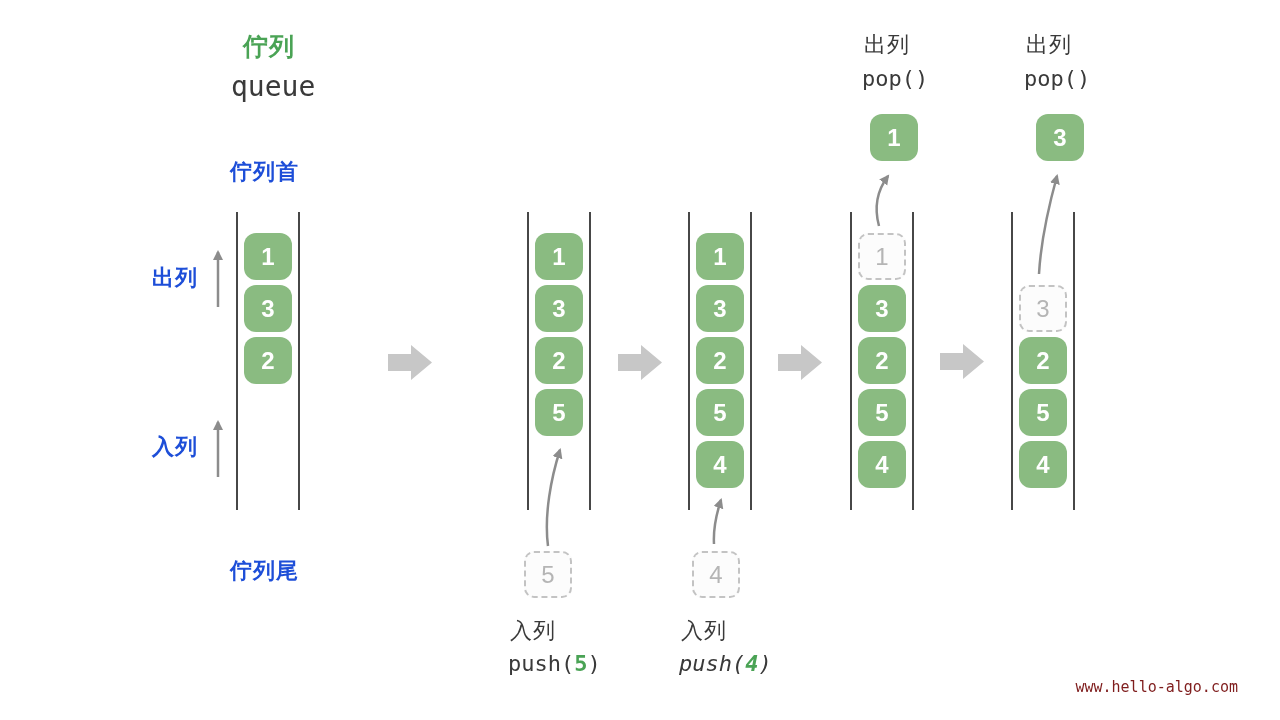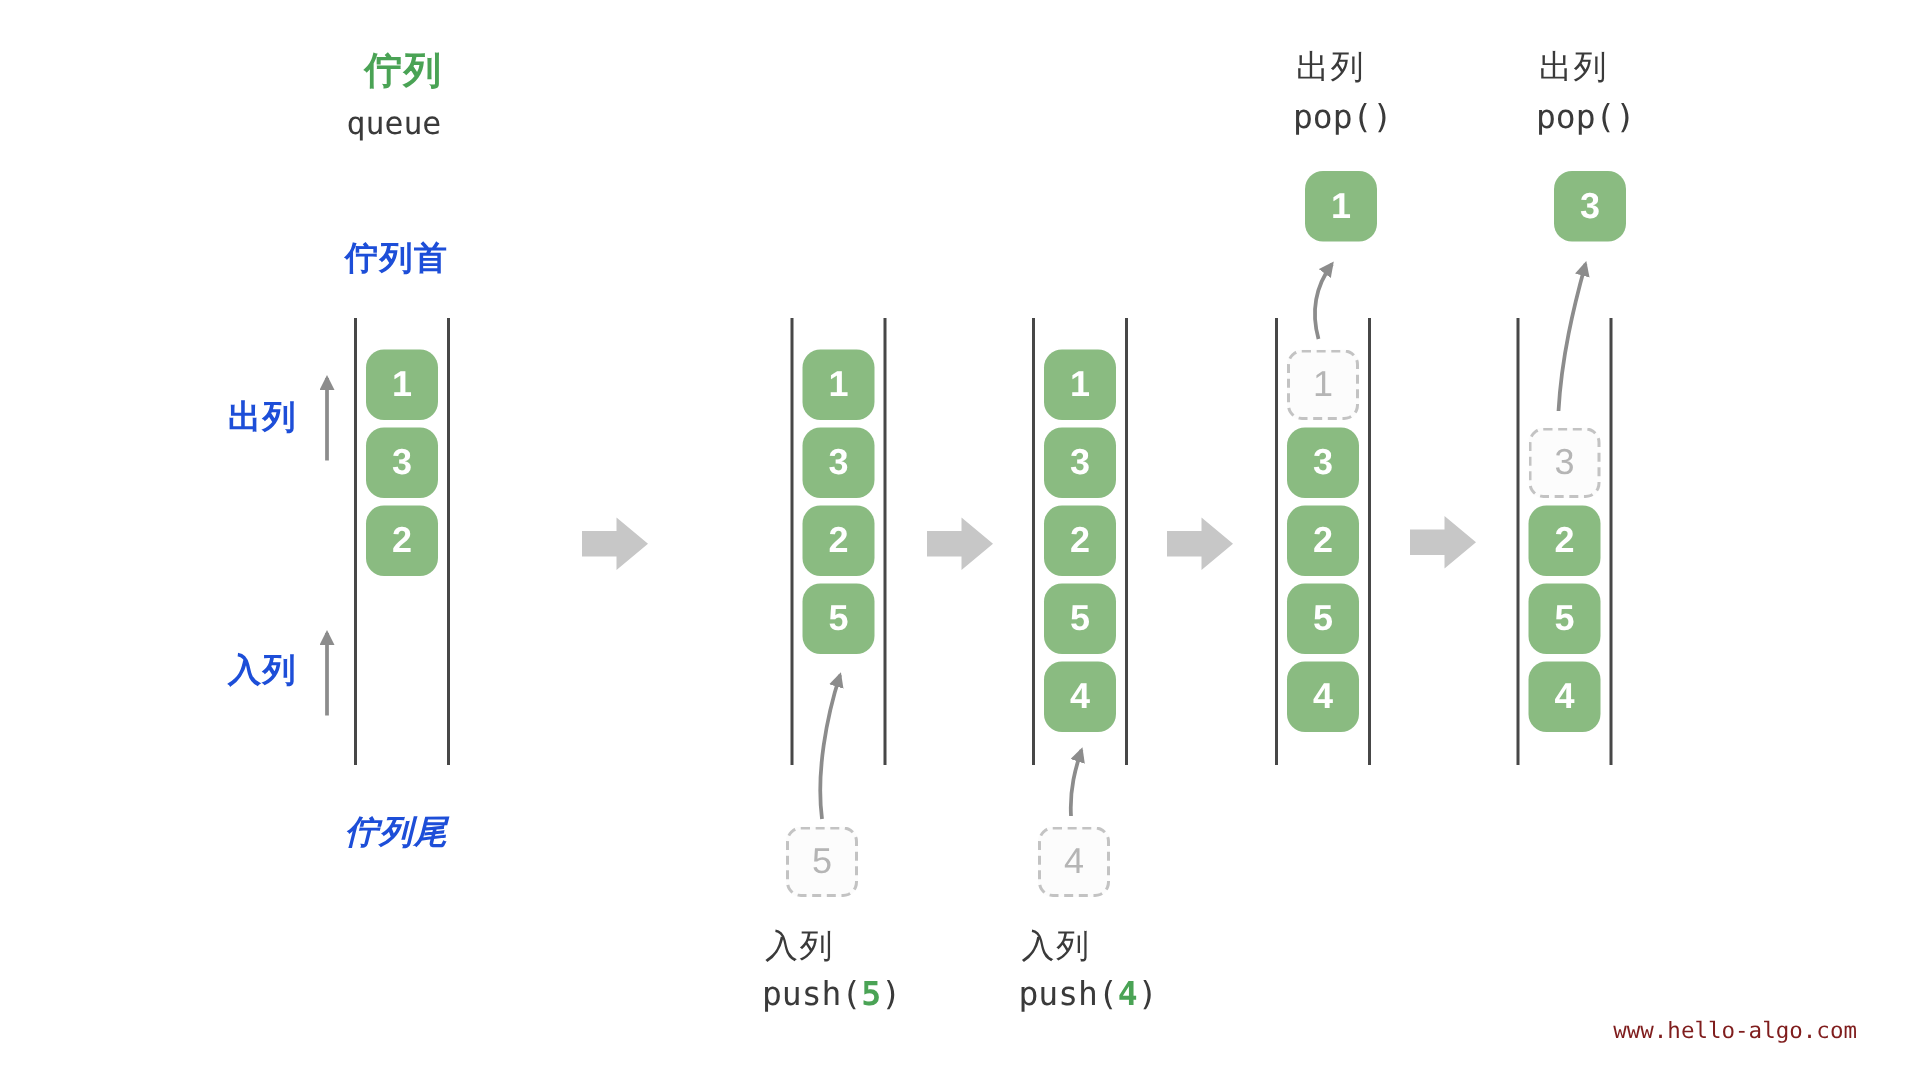--- a/index.html
+++ b/index.html
@@ -2,21 +2,21 @@
 <html><head>
 <meta charset="utf-8">
 <style>
   html,body{margin:0;padding:0;background:#ffffff;}
   .canvas{
     position:relative;width:1280px;height:720px;background:#ffffff;overflow:hidden;
     font-family:"Liberation Sans","DejaVu Sans",sans-serif;color:#3b3b3b;
   }
   .abs{position:absolute;}
   .title-zh{font-size:25px;font-weight:bold;color:#4aa355;letter-spacing:1px;}
-  .title-en{font-family:"DejaVu Sans Mono",monospace;font-size:21px;color:#3a3a3a;}
+  .title-en{font-family:"DejaVu Sans Mono",monospace;font-size:28px;color:#3a3a3a;}
   .zh-bold{font-size:22px;font-weight:bold;color:#1d4ed8;letter-spacing:1px;}
   .zh-reg{font-size:22px;color:#3a3a3a;letter-spacing:1px;}
   .code{font-family:"DejaVu Sans Mono",monospace;font-size:22px;color:#3a3a3a;}
   .code .arg{color:#4aa355;font-weight:bold;}
   .wall{position:absolute;width:1.5px;height:298px;top:212px;background:#474747;}
   .qbox{
     position:absolute;width:48px;height:47px;border-radius:12px;background:#8abb81;
     color:#ffffff;font-size:24px;font-weight:bold;
     display:flex;align-items:center;justify-content:center;
   }
@@ -50,21 +50,21 @@
     <polygon fill="#c7c7c7" points="0,9 23,9 23,0 44,17.5 23,35 23,26 0,26" transform="translate(388,345)"></polygon>
     <polygon fill="#c7c7c7" points="0,9 23,9 23,0 44,17.5 23,35 23,26 0,26" transform="translate(618,345)"></polygon>
     <polygon fill="#c7c7c7" points="0,9 23,9 23,0 44,17.5 23,35 23,26 0,26" transform="translate(778,345)"></polygon>
     <polygon fill="#c7c7c7" points="0,9 23,9 23,0 44,17.5 23,35 23,26 0,26" transform="translate(940,344)"></polygon>
   </svg>
 
   <div class="abs title-zh" style="left:243px;top:30px;">佇列</div>
   <div class="abs title-en" style="left:231px;top:70px;">queue</div>
 
   <div class="abs zh-bold" style="left:230px;top:157px;">佇列首</div>
-  <div class="abs zh-bold" style="left:230px;top:540px;font-style:italic;">佇列尾</div>
+  <div class="abs zh-bold" style="left:230px;top:556px;">佇列尾</div>
   <div class="abs zh-bold" style="left:152px;top:263px;">出列</div>
   <div class="abs zh-bold" style="left:152px;top:432px;">入列</div>
 
   <div class="wall" style="left:236px;"></div>
   <div class="wall" style="left:298px;"></div>
   <div class="wall" style="left:527px;"></div>
   <div class="wall" style="left:589px;"></div>
   <div class="wall" style="left:688px;"></div>
   <div class="wall" style="left:750px;"></div>
   <div class="wall" style="left:850px;"></div>
@@ -99,21 +99,21 @@
   <div class="qbox dashed" style="left:1019px;top:285px;">3</div>
   <div class="qbox" style="left:1019px;top:337px;">2</div>
   <div class="qbox" style="left:1019px;top:389px;">5</div>
   <div class="qbox" style="left:1019px;top:441px;">4</div>
   <div class="qbox" style="left:1036px;top:114px;">3</div>
 
   <div class="abs zh-reg" style="left:510px;top:616px;">入列</div>
   <div class="abs code" style="left:508px;top:651px;"><span>push(</span><span class="arg">5</span><span>)</span></div>
 
   <div class="abs zh-reg" style="left:681px;top:616px;">入列</div>
-  <div class="abs code" style="left:679px;top:651px;"><span>push(</span><span class="arg">4</span><span>)</span></div>
+  <div class="abs code" style="left:679px;top:651px;font-style:italic;"><span>push(</span><span class="arg">4</span><span>)</span></div>
 
   <div class="abs zh-reg" style="left:864px;top:30px;">出列</div>
   <div class="abs code" style="left:862px;top:66px;">pop()</div>
 
   <div class="abs zh-reg" style="left:1026px;top:30px;">出列</div>
   <div class="abs code" style="left:1024px;top:66px;">pop()</div>
 
   <div class="abs watermark" style="right:42px;top:678px;">www.hello-algo.com</div>
 
 </div>

